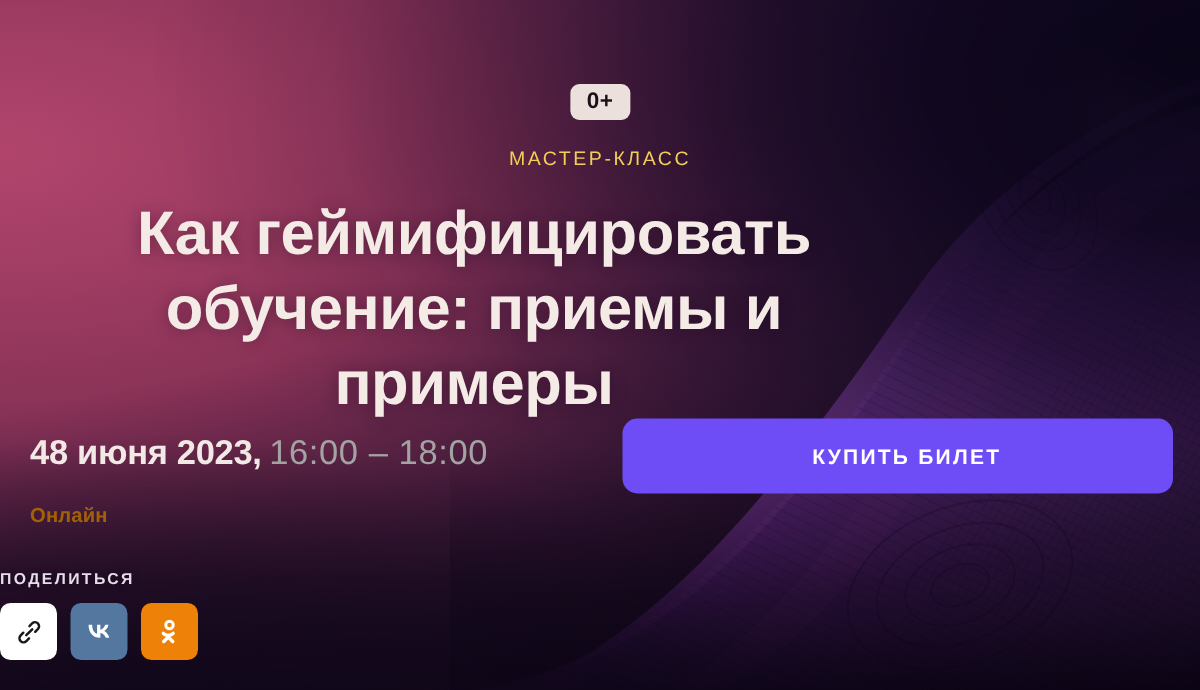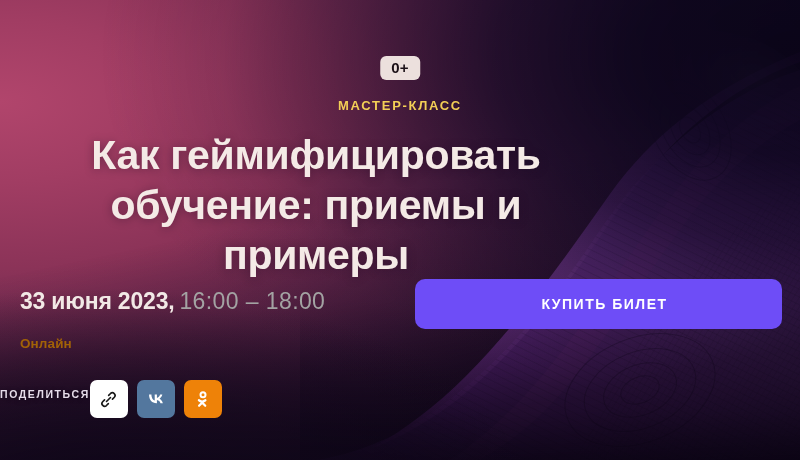--- a/index.html
+++ b/index.html
@@ -92,21 +92,21 @@
   }
 
   .kicker {
     position: absolute;
     top: 98px;
     left: 0;
     width: 800px;
     text-align: center;
     color: #f3cf56;
     font-size: 13px;
-    font-weight: bold;
+    font-weight: normal;
     letter-spacing: 1.7px;
   }
 
   .title {
     position: absolute;
     top: 130px;
     left: 0;
     width: 632px;
     text-align: center;
     color: #f4eae6;
@@ -164,22 +164,22 @@
     cursor: pointer;
     padding-left: 12px;
   }
 
   .share {
     position: absolute;
     left: 0;
     top: 380px;
     width: 800px;
     display: flex;
-    flex-direction: row;
-    align-items: center;
+    flex-direction: column;
+    align-items: flex-start;
   }
 
   .share-label {
     color: #e6dcea;
     font-size: 10.5px;
     font-weight: bold;
     letter-spacing: 1.6px;
     margin-bottom: 10px;
     text-shadow: 0 1px 4px rgba(10,4,18,0.5);
   }
@@ -304,21 +304,21 @@
 
   <div class="content">
 
     <div class="age-badge">0+</div>
 
     <div class="kicker">МАСТЕР-КЛАСС</div>
 
     <h1 class="title">Как геймифицировать обучение: приемы и примеры</h1>
 
     <div class="datetime">
-      <span class="date">33 июня 2023,</span><span class="time">16:00 – 18:00</span>
+      <span class="date">48 июня 2023,</span><span class="time">16:00 – 18:00</span>
     </div>
 
     <div class="format-label">Онлайн</div>
 
     <button class="buy-button">КУПИТЬ БИЛЕТ</button>
 
     <div class="share">
       <div class="share-label">ПОДЕЛИТЬСЯ</div>
 
       <div class="share-icons">

